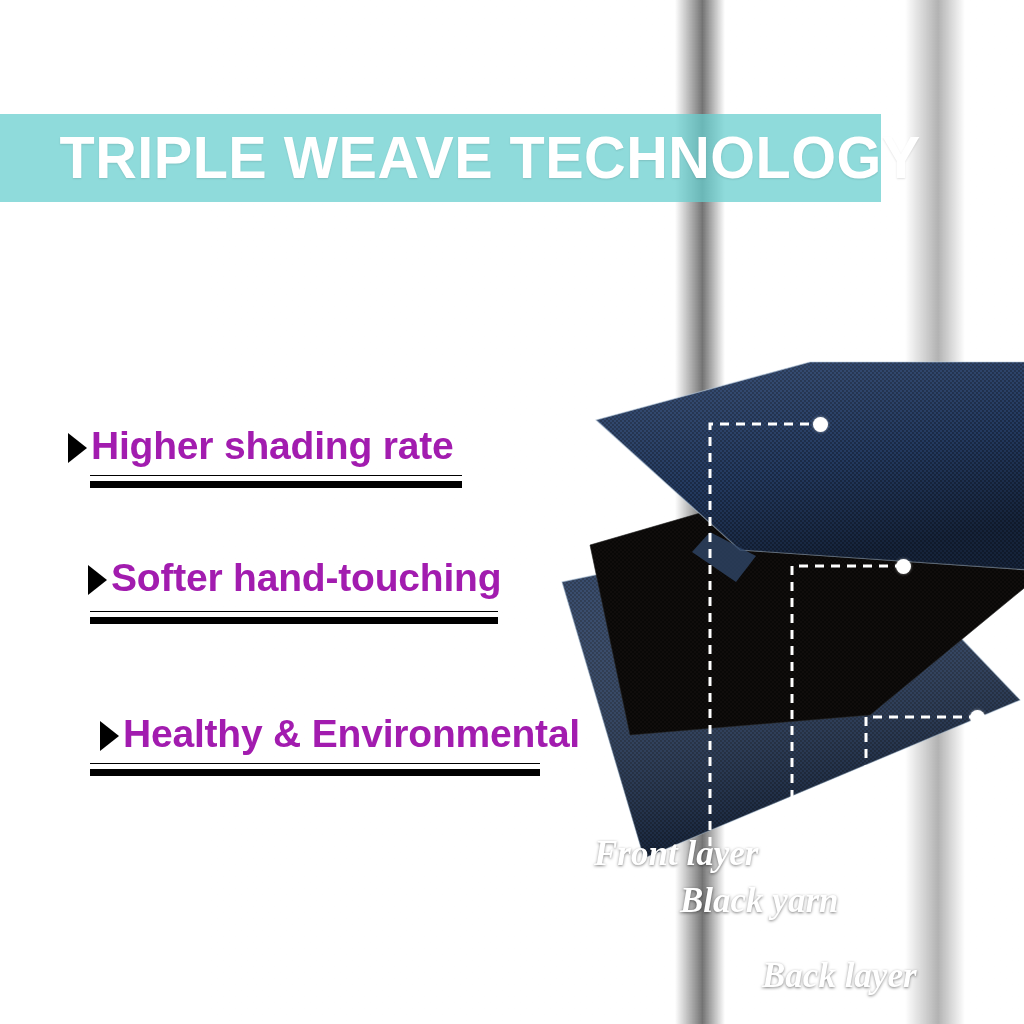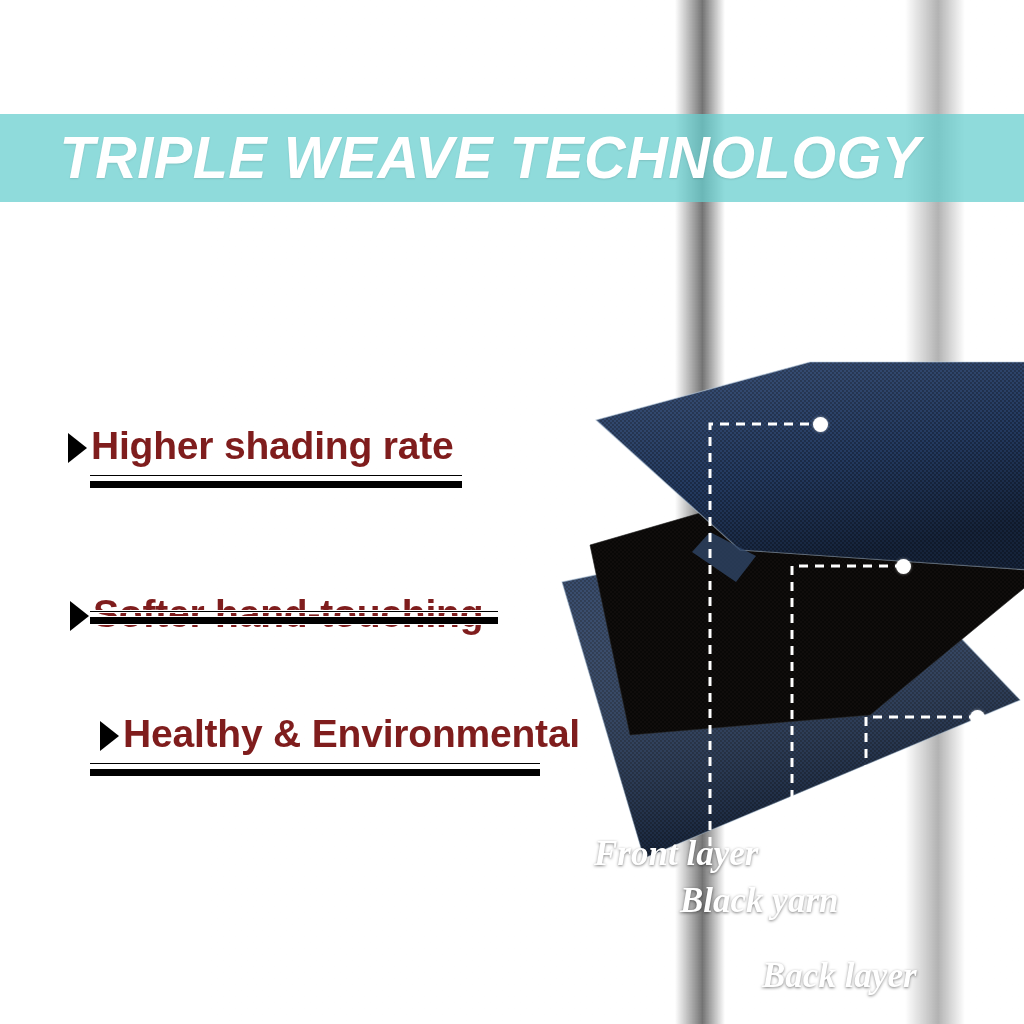--- a/index.html
+++ b/index.html
@@ -65,23 +65,23 @@
   }
 
   
   #left-white {
     position:absolute; left:0; top:0; width:215px; height:1024px;
     background:linear-gradient(to right,#ffffff 0%,#ffffff 88%,rgba(255,255,255,.85) 96%,rgba(255,255,255,0) 100%);
   }
 
   
   #banner {
-    position:absolute; left:0; top:114px; width:1024px; height:88px;
+    position:absolute; left:0; top:114px; width:881px; height:88px;
     background:rgba(104,206,206,0.74);
-    display:flex; align-items:center;font-style:italic;
+    display:flex; align-items:center;
   }
   #banner-title {
     font-size:60px; font-weight:700; color:#ffffff;
     letter-spacing:.5px; line-height:1;
     padding-left:62px;
     transform:scaleX(.96);
     transform-origin:left center;
     white-space:nowrap;
     text-shadow:0 1px 2px rgba(0,0,0,.12);
   }
@@ -93,21 +93,21 @@
     display:inline-block;
     width:0; height:0;
     border-top:15px solid transparent;
     border-bottom:15px solid transparent;
     border-left:19px solid #000000;
     margin-right:4px;
     position:relative; top:4px;
     filter:drop-shadow(0 0 1.2px #ffffff) drop-shadow(0 0 1.2px #ffffff);
   }
   .feat-text {
-    font-size:39px; font-weight:700; color:#7f1d1d;
+    font-size:39px; font-weight:700; color:#a21caf;
     letter-spacing:-0.2px;
     -webkit-text-stroke:2.4px #ffffff;
     paint-order:stroke fill;
   }
   .underline { position:absolute; left:90px; }
   .underline .ln-thin {
     height:3px; background:#000000;
     border-top:1.6px solid #ffffff; border-bottom:1.6px solid #ffffff;
     margin-bottom:3px;
   }
@@ -226,21 +226,21 @@
       <span class="bullet"></span>
       <span class="feat-text">Higher shading rate</span>
     </div>
   </div>
   <div class="underline" style="top:474px; width:372px;">
     <div class="ln-thin"></div>
     <div class="ln-thick"></div>
   </div>
 
   <div class="feature" style="top:556px;">
-    <div class="feat-row" style="padding-left:70px;margin-top:36px;">
+    <div class="feat-row" style="padding-left:88px;">
       <span class="bullet"></span>
       <span class="feat-text">Softer hand-touching</span>
     </div>
   </div>
   <div class="underline" style="top:610px; width:408px;">
     <div class="ln-thin"></div>
     <div class="ln-thick"></div>
   </div>
 
   <div class="feature" style="top:712px;padding-left:32px;">

